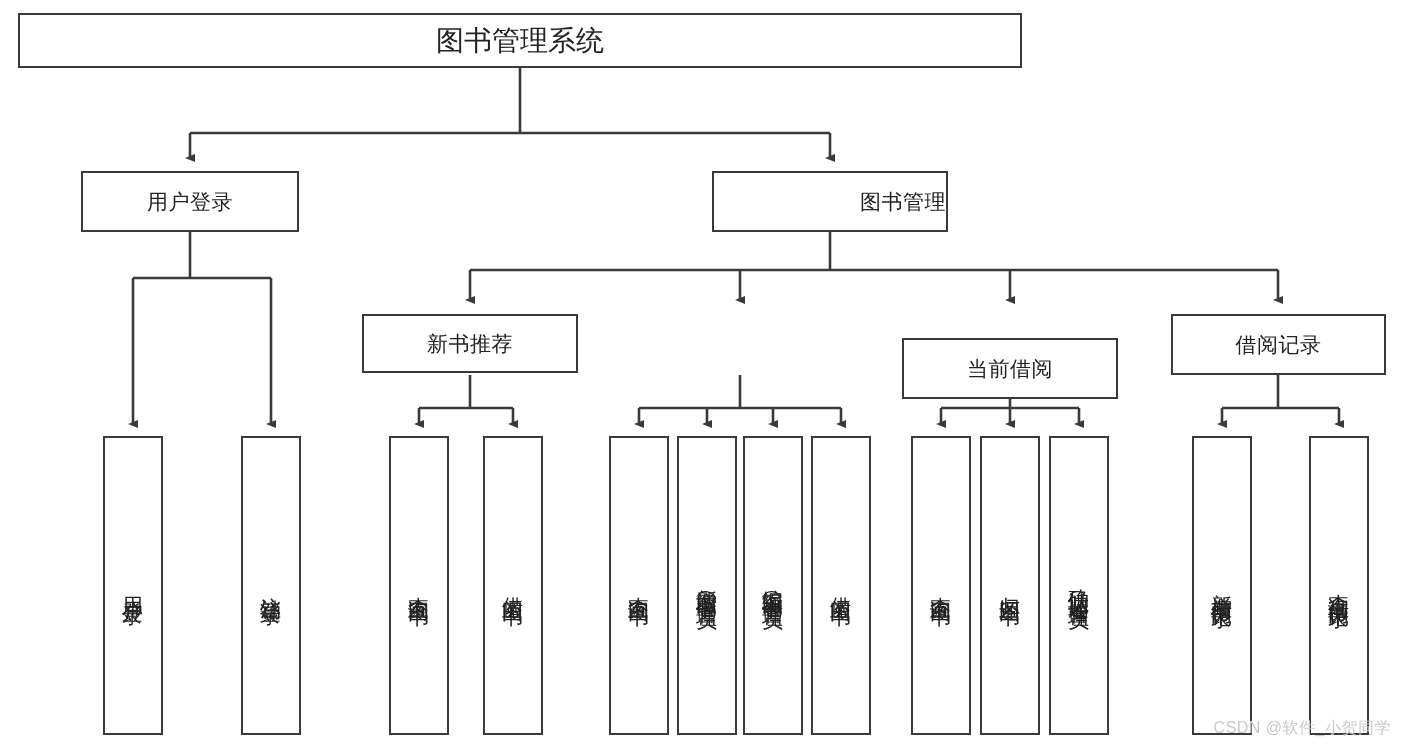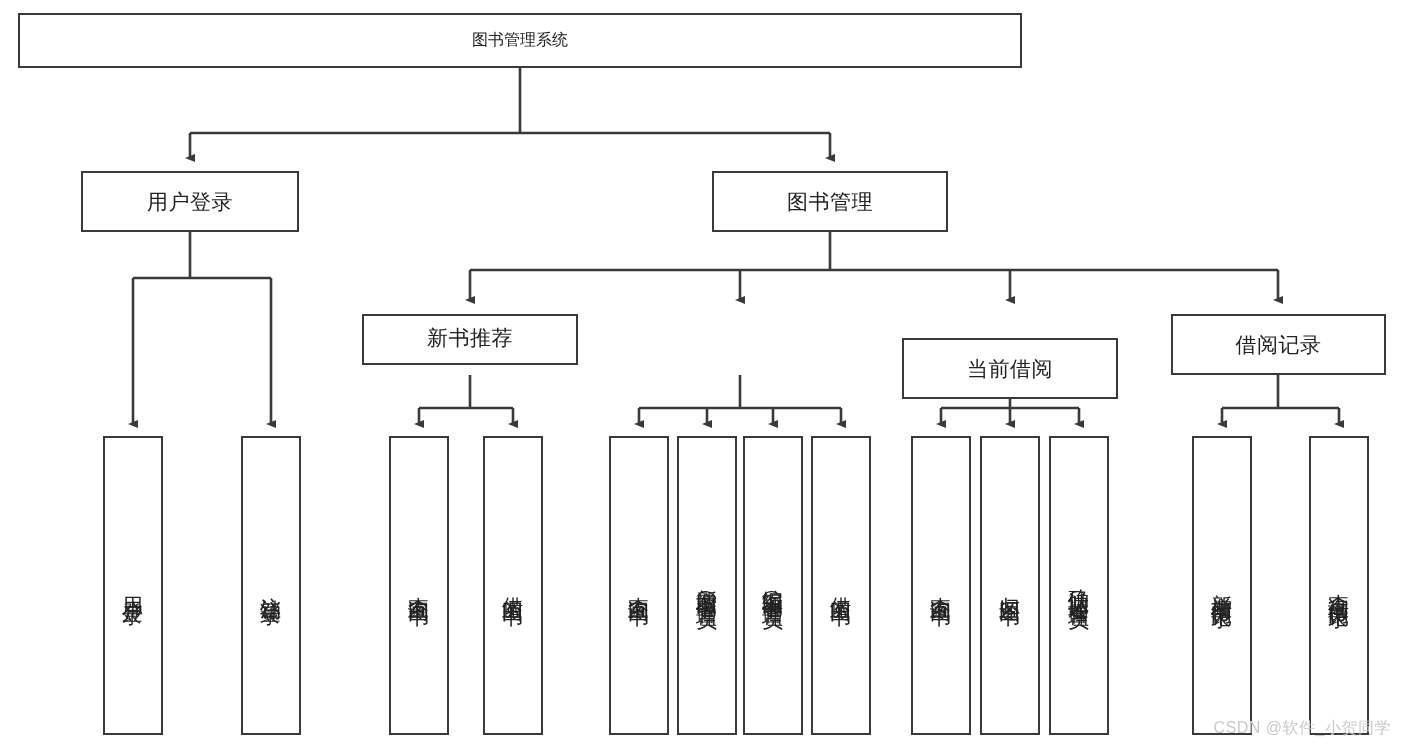--- a/index.html
+++ b/index.html
@@ -34,21 +34,21 @@
     align-items: center;
     justify-content: center;
     color: #222222;
   }
   .node.h {
     font-size: 21px;
     line-height: 1.2;
     letter-spacing: 0.5px;
   }
   .node.root {
-    font-size: 16px;
+    font-size: 28px;
   }
   .node.leaf {
     font-size: 21px;
     padding: 8px 2px;
     align-items: center;
     justify-content: center;
   }
   .vtext {
     writing-mode: vertical-rl;
     text-orientation: upright;
@@ -124,25 +124,25 @@
     </g>
   </svg>
 
   <div class="node root" style="left:18px; top:13px; width:1004px; height:55px;">
     <span>图书管理系统</span>
   </div>
 
   <div class="node h" style="left:81px; top:171px; width:218px; height:61px;">
     <span>用户登录</span>
   </div>
-  <div class="node h" style="left:712px; top:171px; width:236px; height:61px;">
+  <div class="node h" style="left:712px; top:171px; width:236px; height:61px;justify-content:flex-end;">
     <span>图书管理</span>
   </div>
 
-  <div class="node h" style="left:362px; top:314px; width:216px; height:51px;font-family:Liberation Mono, monospace;">
+  <div class="node h" style="left:362px; top:314px; width:216px; height:59px;">
     <span>新书推荐</span>
   </div>
   <div class="node h" style="left:902px; top:314px; width:216px; height:61px;margin-top:24px;">
     <span>当前借阅</span>
   </div>
   <div class="node h" style="left:1171px; top:314px; width:215px; height:61px;">
     <span>借阅记录</span>
   </div>
 
   <div class="node leaf" style="left:103px; top:436px; width:60px; height:299px;">

